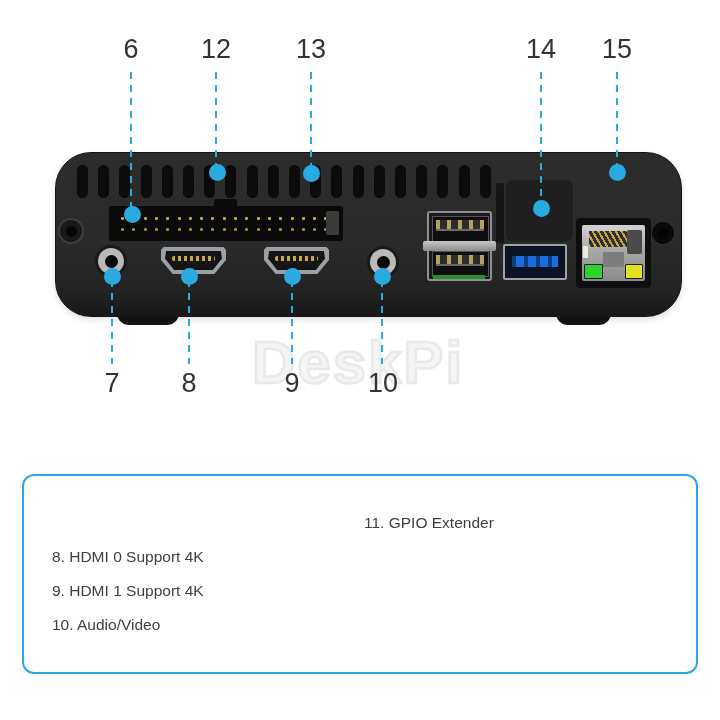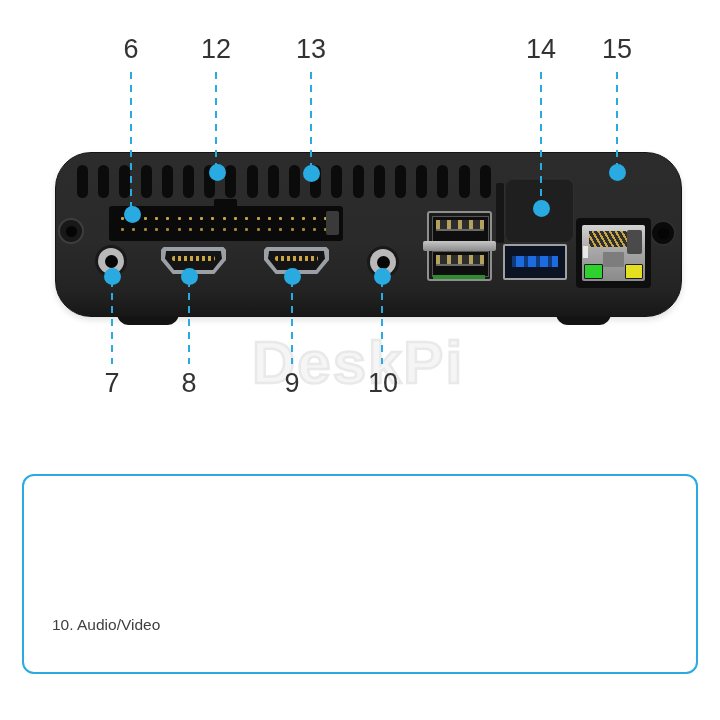--- a/index.html
+++ b/index.html
@@ -277,16 +277,19 @@
 
   <div class="co-dot" id="dt9"></div>
   <div class="co-line" id="ln9"></div>
   <div class="co-label" id="cl9">9</div>
 
   <div class="co-dot" id="dt10"></div>
   <div class="co-line" id="ln10"></div>
   <div class="co-label" id="cl10">10</div>
 
   <div class="legend">
+    <div class="lg col-l r1">8. HDMI 0 Support 4K</div>
+    <div class="lg col-l r2">9. HDMI 1 Support 4K</div>
     <div class="lg col-l r3">10. Audio/Video</div>
+    <div class="lg col-r r0">11. GPIO Extender</div>
   </div>
 
 </div>
 
 </body></html>

